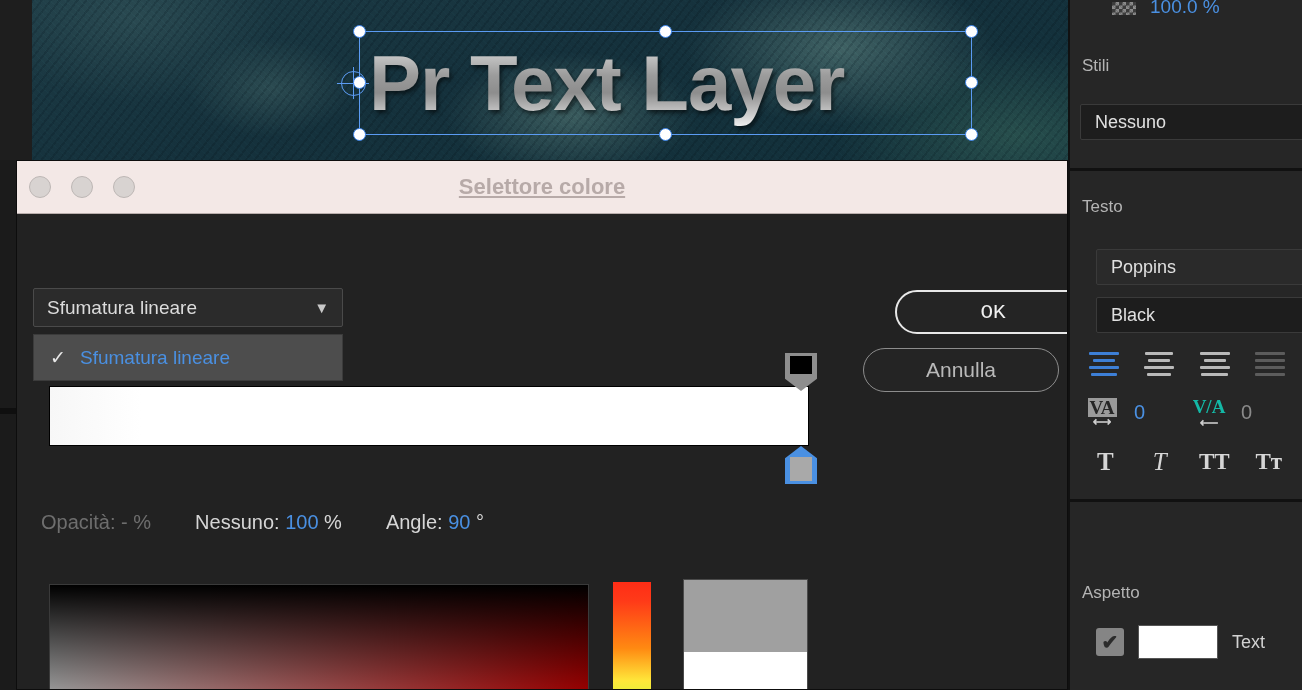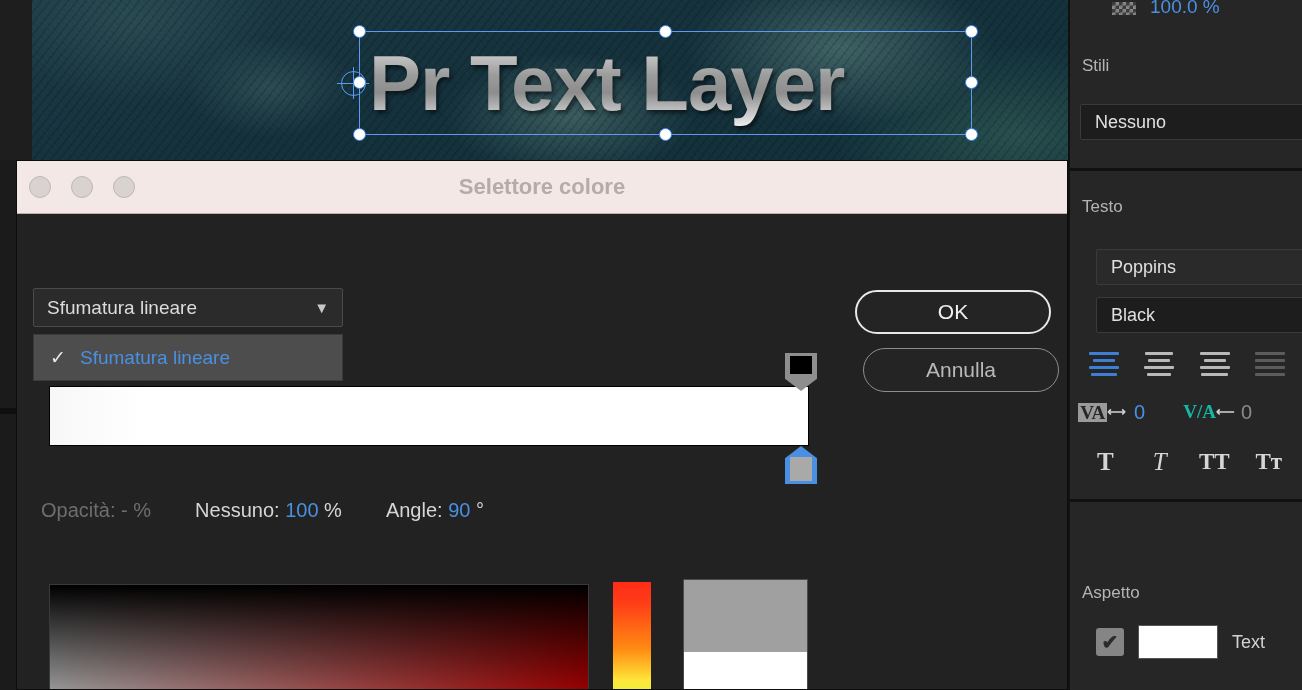--- a/index.html
+++ b/index.html
@@ -109,21 +109,21 @@
   #aspetto-panel { position: absolute; left: 0; top: 553px; width: 234px; }
 
   .align-row { display: flex; gap: 0; padding: 0 6px; margin-top: 14px; }
   .align-icon { width: 56px; height: 34px; display: flex; flex-direction: column;
                 justify-content: center; align-items: center; gap: 4px; }
   .align-icon i { display: block; height: 3px; border-radius: 1px; }
 
   .tracking-row { display: flex; align-items: center; padding: 0 10px; margin-top: 14px; gap: 0; }
   .track-item { display: flex; align-items: center; gap: 10px; width: 130px; }
   .va-box {
-    width: 44px; height: 34px; display: flex; flex-direction: row;
+    width: 44px; height: 34px; display: flex; flex-direction: column;
     align-items: center; justify-content: center;
     font-family: "Liberation Serif", serif; font-size: 19px; font-weight: 700;
   }
   .va-glyph { background: #9a9a9a; color: #262626; padding: 0 2px; line-height: 19px; }
   .va-arrow { font-size: 13px; color: #cfcfcf; line-height: 10px; }
 
   .style-row { display: flex; gap: 0; padding: 0 8px; margin-top: 16px;
                font-family: "Liberation Serif", serif; color: #d6d6d6; }
   .style-btn { width: 55px; height: 34px; display: flex; align-items: center;
                justify-content: center; font-size: 25px; font-weight: 700; }
@@ -143,21 +143,21 @@
     background: #222222; border: 1px solid #0d0d0d;
     overflow: hidden;
   }
   #dialog-titlebar {
     position: relative; height: 53px; background: #f3e8e6;
     display: flex; align-items: center; justify-content: center;
     border-bottom: 1px solid #b9aeac;
   }
   #traffic-lights { position: absolute; left: 12px; top: 50%; margin-top: -11px; display: flex; gap: 20px; }
   .traffic-dot { width: 22px; height: 22px; border-radius: 50%; background: #d8d3d1; border: 1px solid #bdb7b5; }
-  #dialog-title { font-size: 22px; font-weight: 700; color: #b7aaa8; }
+  #dialog-title { font-size: 22px; font-weight: 700; color: #b7aaa8; text-decoration: underline; }
 
   #dialog-body { position: relative; height: 477px; }
 
   
   #gradient-type-select {
     position: absolute; left: 16px; top: 74px; width: 310px; height: 39px;
     background: #2b2b2b; border: 1px solid #4a4a4a; border-radius: 2px;
     display: flex; align-items: center; padding: 0 13px;
     font-size: 19px; color: #dcdcdc;
   }
@@ -197,21 +197,21 @@
     width: 32px; height: 38px; background: #4a90e2;
     clip-path: polygon(50% 0, 100% 32%, 100% 100%, 0 100%, 0 32%);
     display: flex; align-items: flex-end; justify-content: center;
   }
   .stop-inner-gray {
     width: 22px; height: 24px; background: #a9a9a9; margin-bottom: 3px;
   }
 
   
   #params-row {
-    position: absolute; left: 24px; top: 276px; width: 790px; height: 40px;
+    position: absolute; left: 24px; top: 288px; width: 790px; height: 40px;
     display: flex; align-items: center; font-size: 20px; color: #d6d6d6;
   }
   .param { margin-right: 44px; white-space: nowrap; }
   .param.disabled { color: #6e6e6e; }
   .param-val { color: #4a90e2; }
   #delete-button {
     margin-left: auto; width: 138px; height: 40px; border-radius: 20px;
     background: #2d2d2d; color: #717171; font-size: 20px;
     display: flex; align-items: center; justify-content: center;
   }
@@ -419,18 +419,18 @@
 
       <div id="sv-square"></div>
 
       <div id="hue-strip"></div>
 
       <div id="preview-swatch">
         <div id="preview-old"></div>
         <div id="preview-new"></div>
       </div>
 
-      <div style="position:absolute;left:838px;top:76px;width:196px;height:44px;border:2px solid #e8e8e8;border-radius:22px;display:flex;align-items:center;justify-content:center;font-size:21px;color:#f0f0f0;background:#242424;">OK</div>
+      <div style="position:absolute;left:878px;top:76px;width:196px;height:44px;border:2px solid #e8e8e8;border-radius:22px;display:flex;align-items:center;justify-content:center;font-size:21px;color:#f0f0f0;background:#242424;font-family:Liberation Mono, monospace;">OK</div>
       <div style="position:absolute;left:846px;top:134px;width:196px;height:44px;border:1px solid #8d8d8d;border-radius:22px;display:flex;align-items:center;justify-content:center;font-size:21px;color:#b9b9b9;background:#242424;">Annulla</div>
 
     </div>
   </div>
 </div>
 
 </body></html>

